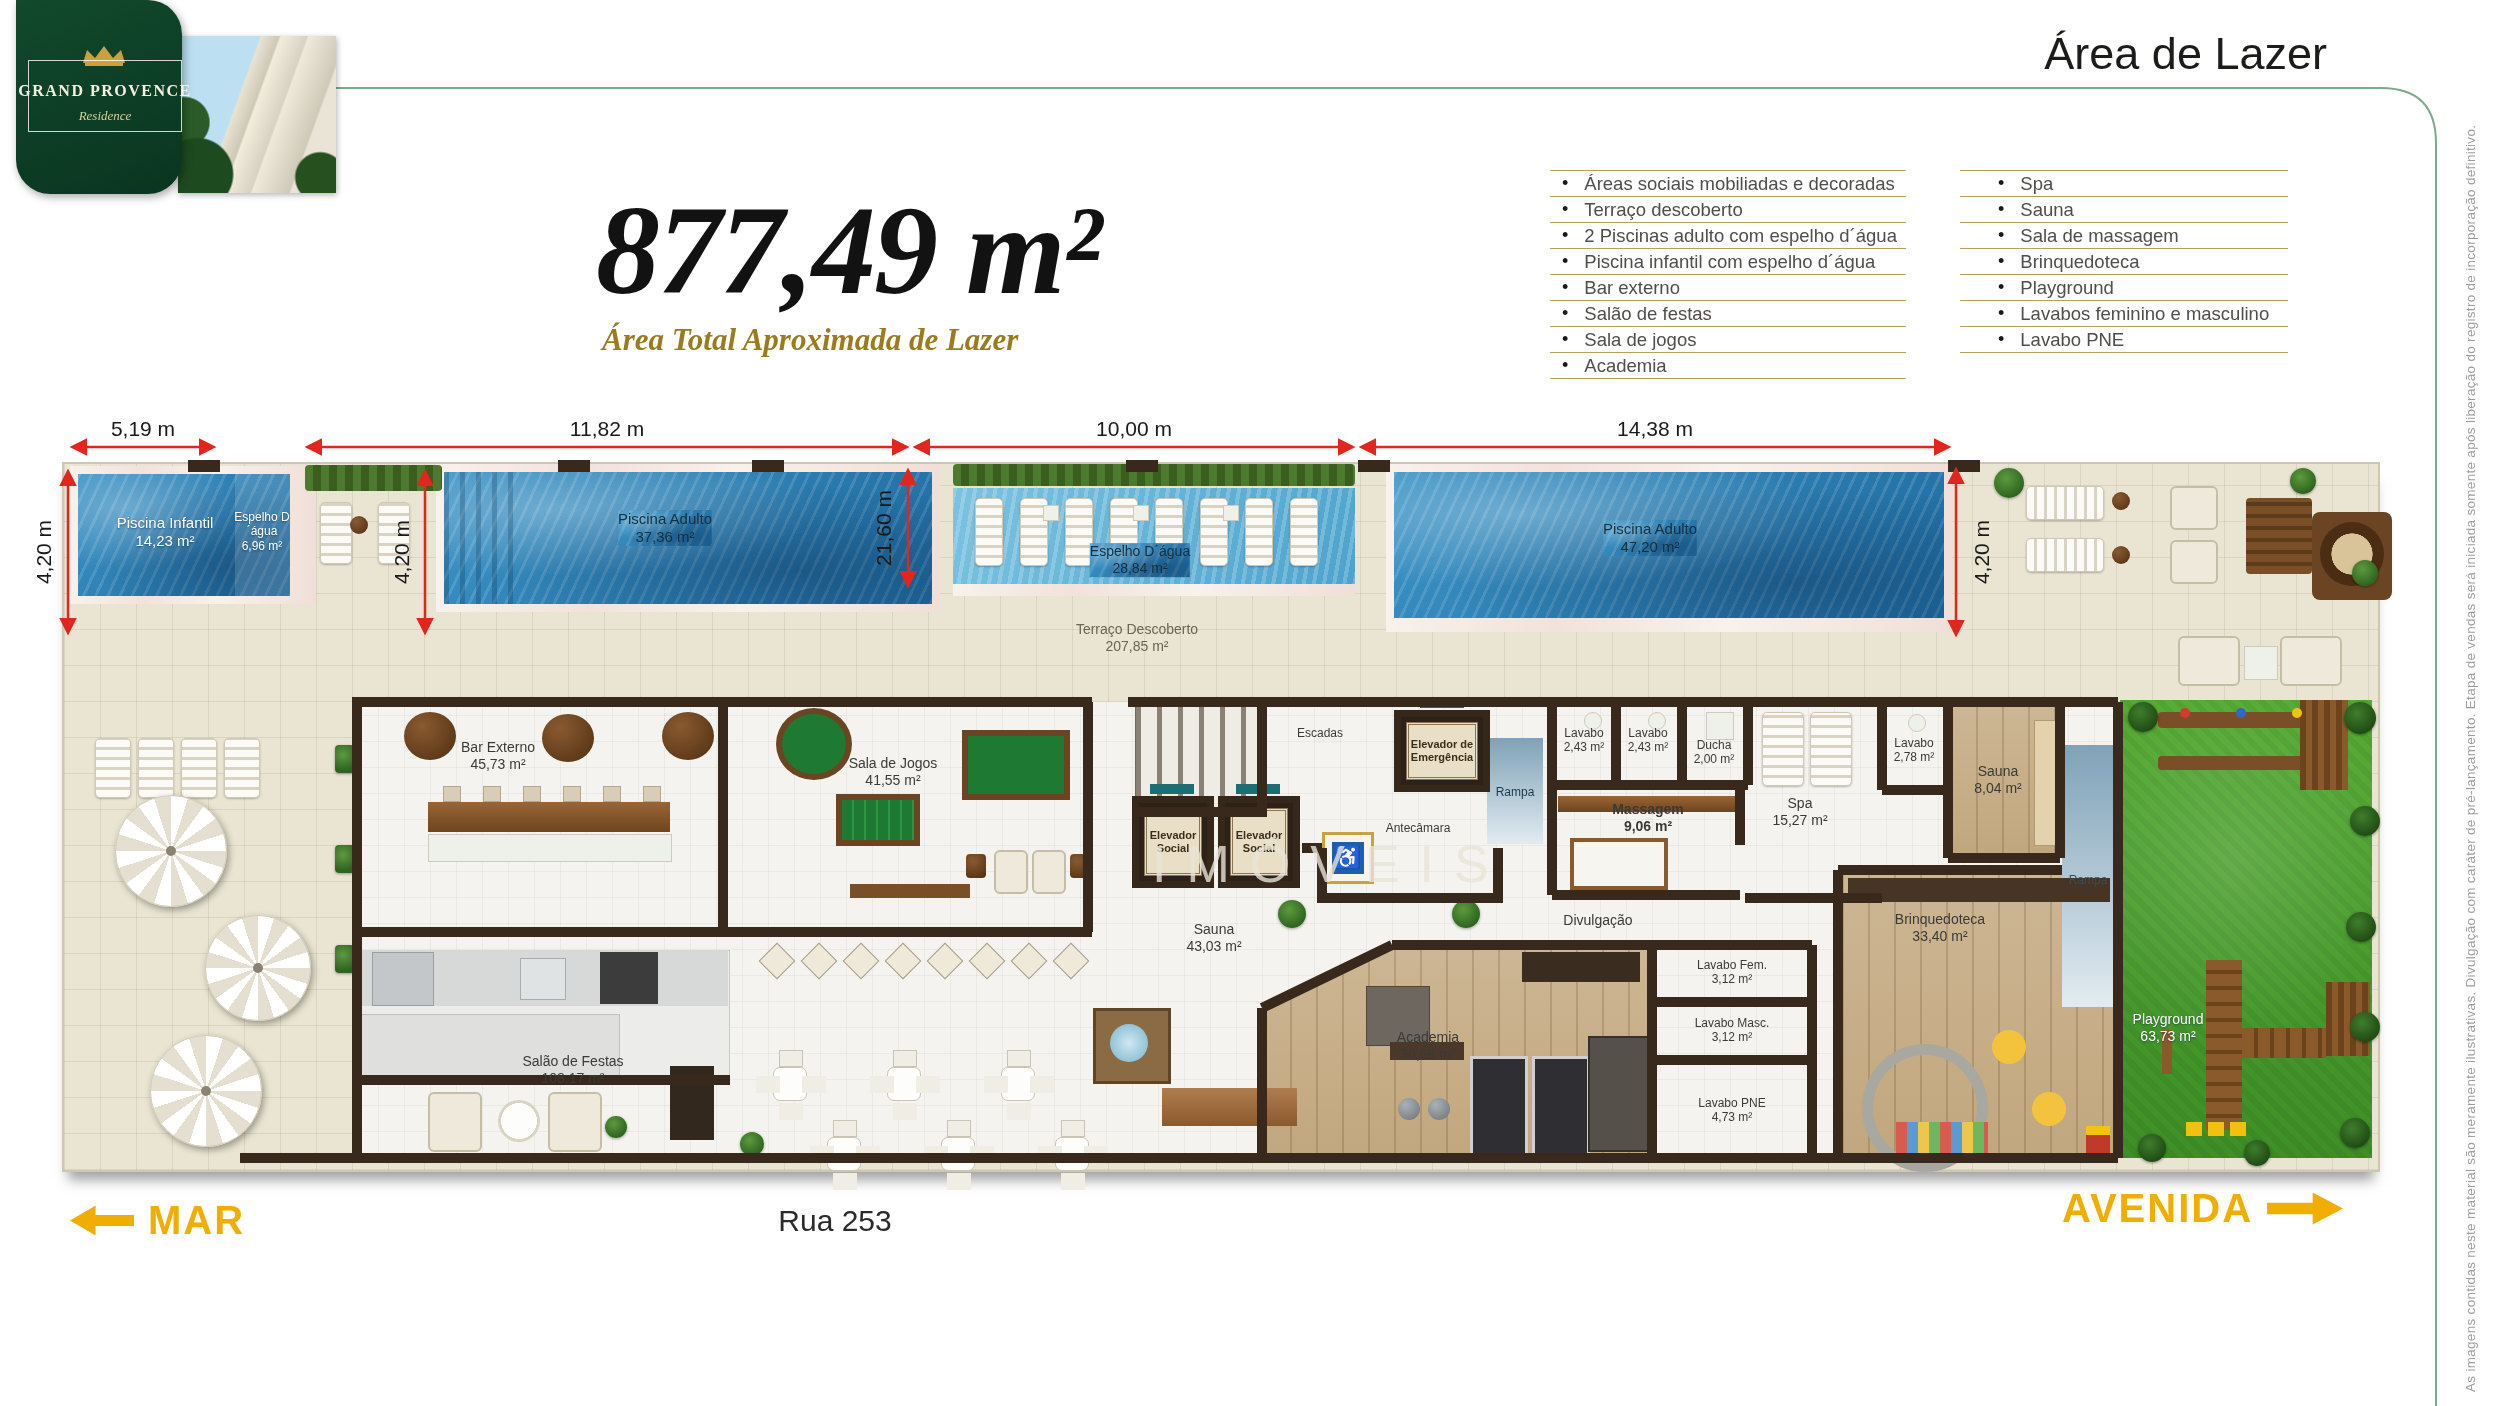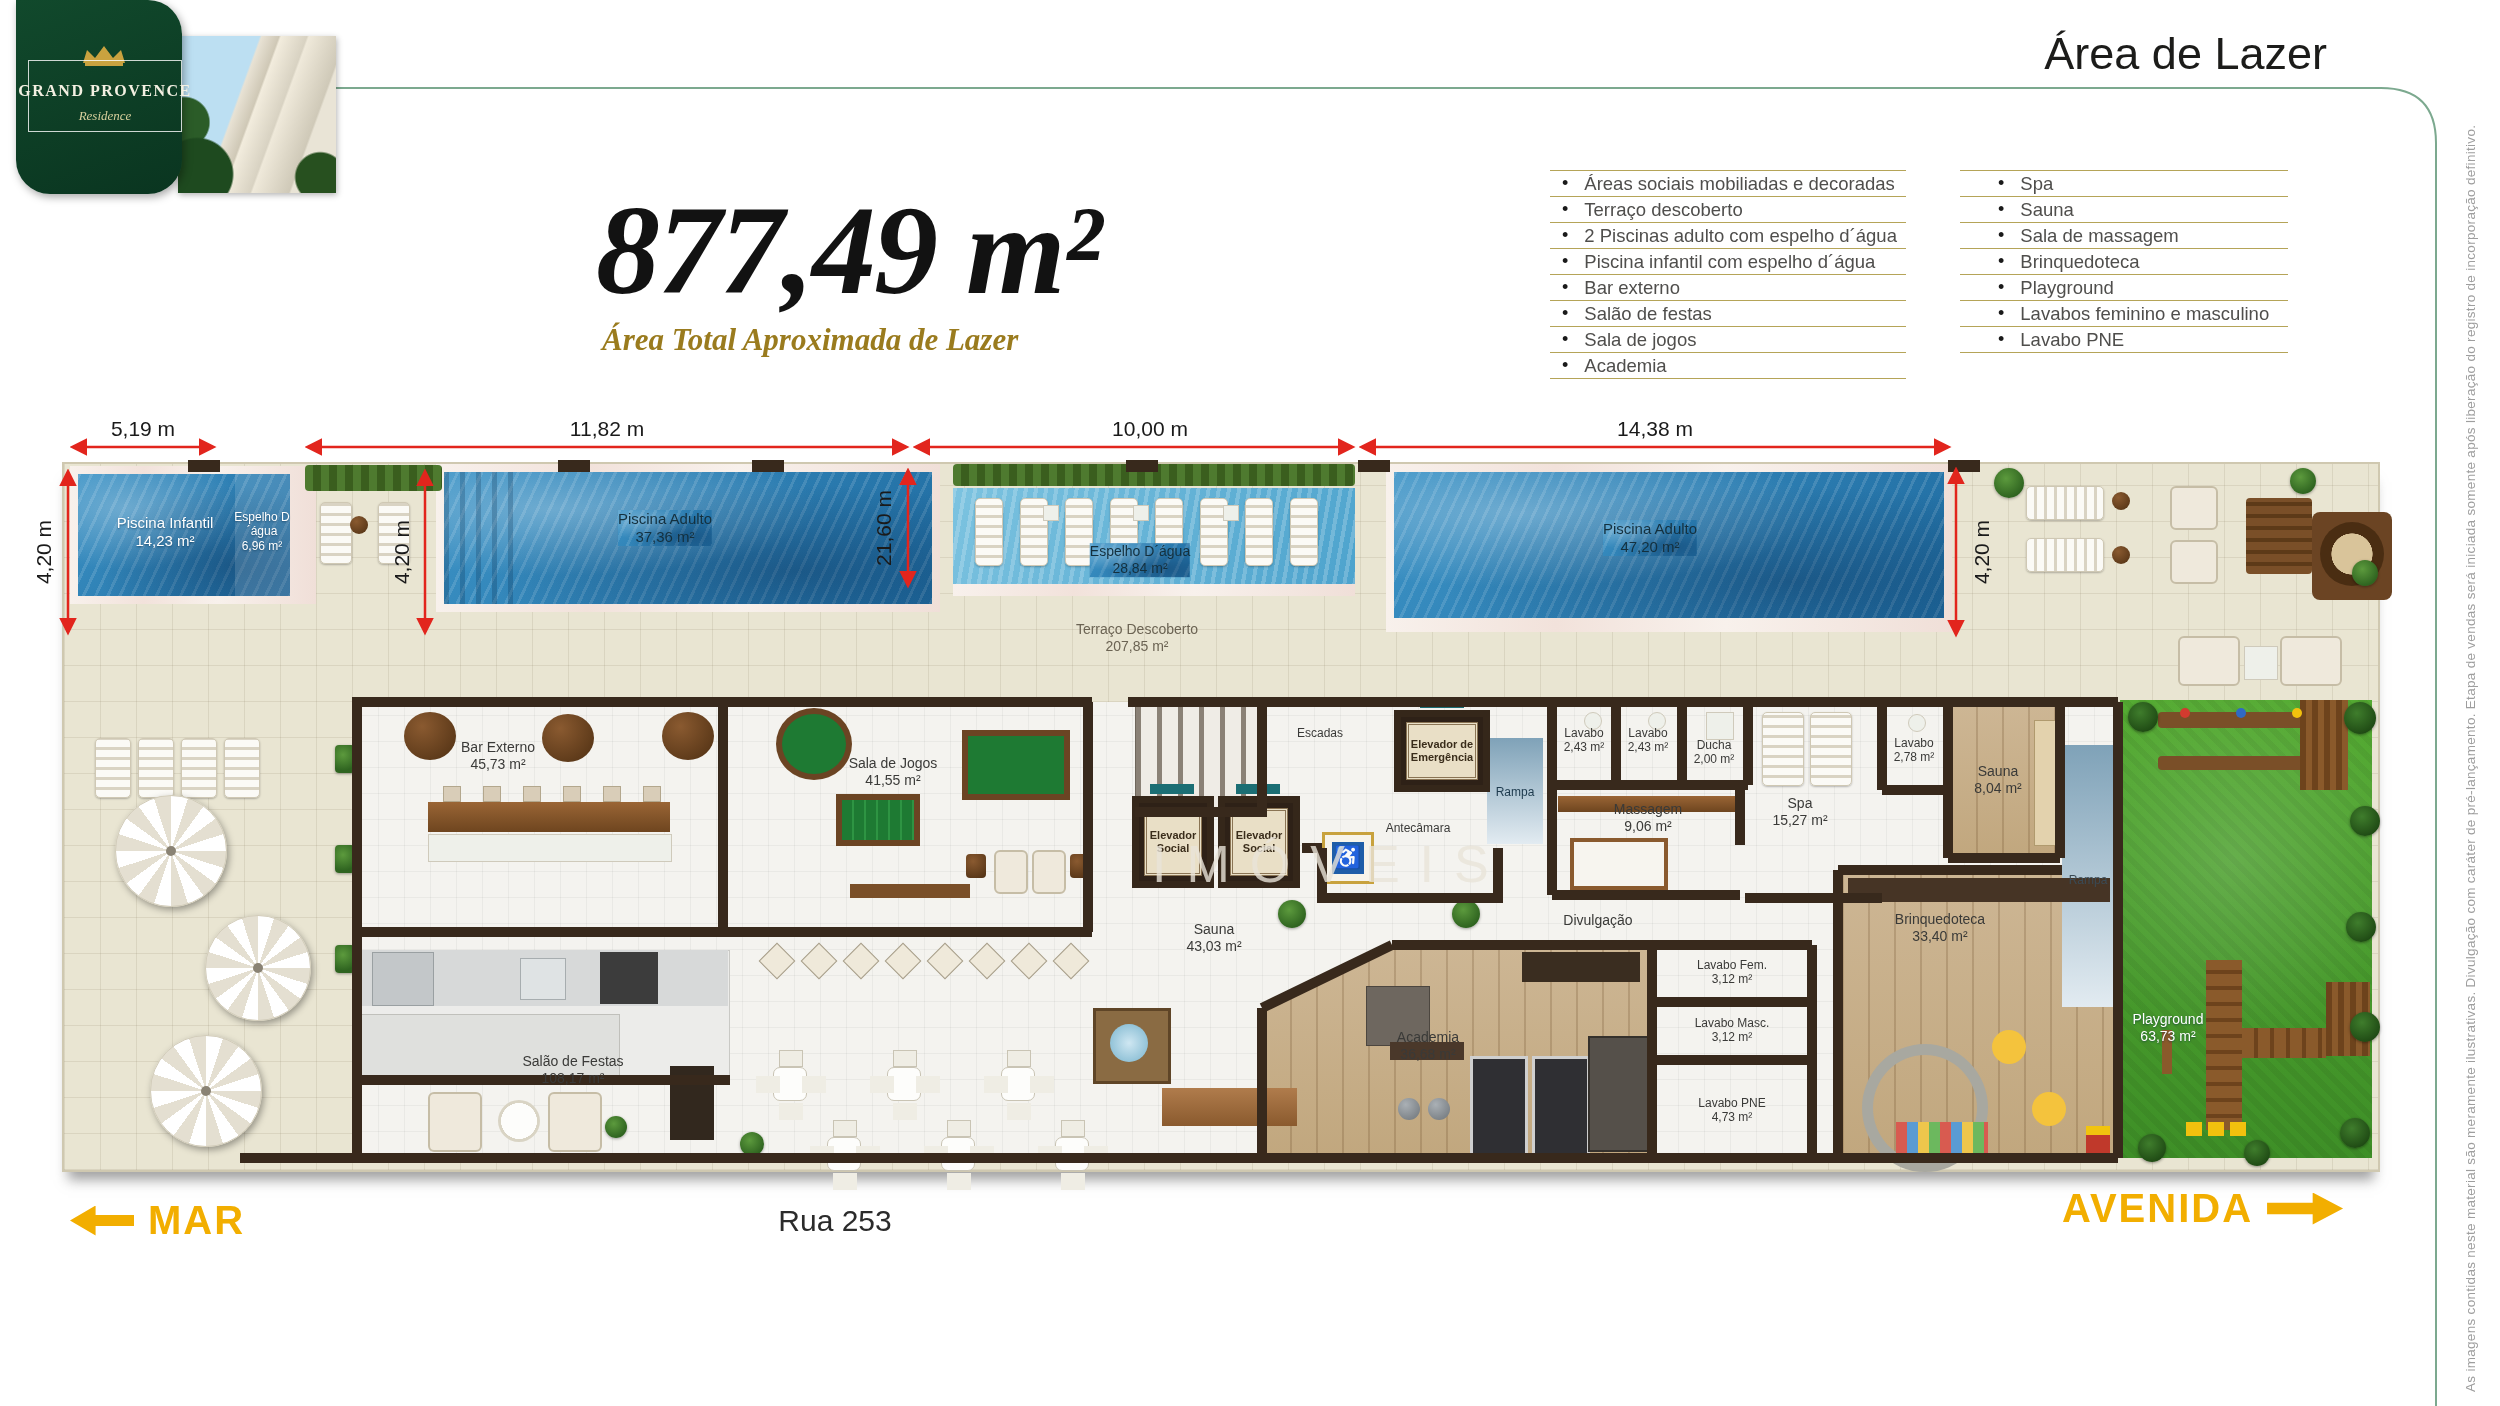--- a/index.html
+++ b/index.html
@@ -509,21 +509,21 @@
       <span>2,43 m²</span>
     </div>
   <div class="abs rlabel sm" style="left:1648px;top:740px;">
     <span>Lavabo</span>
       <span>2,43 m²</span>
     </div>
   <div class="abs rlabel sm" style="left:1714px;top:752px;">
     <span>Ducha</span>
       <span>2,00 m²</span>
     </div>
-  <div class="abs rlabel" style="left:1648px;top:818px;">
+  <div class="abs rlabel" style="left:1648px;top:818px;font-weight:bold;">
     <span>Massagem</span>
       <span>9,06 m²</span>
     </div>
   <div class="abs rlabel" style="left:1800px;top:812px;">
     <span>Spa</span>
       <span>15,27 m²</span>
     </div>
   <div class="abs rlabel sm" style="left:1914px;top:750px;">
     <span>Lavabo</span>
       <span>2,78 m²</span>
@@ -583,21 +583,21 @@
       <line x1="916" y1="447" x2="1352" y2="447" marker-start="url(#arr)" marker-end="url(#arr)"></line>
       <line x1="1362" y1="447" x2="1948" y2="447" marker-start="url(#arr)" marker-end="url(#arr)"></line>
       <line x1="68" y1="472" x2="68" y2="632" marker-start="url(#arr)" marker-end="url(#arr)"></line>
       <line x1="425" y1="472" x2="425" y2="632" marker-start="url(#arr)" marker-end="url(#arr)"></line>
       <line x1="908" y1="471" x2="908" y2="585" marker-start="url(#arr)" marker-end="url(#arr)"></line>
       <line x1="1956" y1="470" x2="1956" y2="634" marker-start="url(#arr)" marker-end="url(#arr)"></line>
     </g>
   </svg>
   <div class="abs dim-label" style="left:143px;top:429px;">5,19 m</div>
   <div class="abs dim-label" style="left:607px;top:429px;">11,82 m</div>
-  <div class="abs dim-label" style="left:1134px;top:429px;margin-left:16px;">10,00 m</div>
+  <div class="abs dim-label" style="left:1134px;top:429px;">10,00 m</div>
   <div class="abs dim-label" style="left:1655px;top:429px;">14,38 m</div>
   <div class="abs dim-label vert" style="left:44px;top:552px;">4,20 m</div>
   <div class="abs dim-label vert" style="left:402px;top:552px;">4,20 m</div>
   <div class="abs dim-label vert" style="left:884px;top:528px;">21,60 m</div>
   <div class="abs dim-label vert" style="left:1982px;top:552px;">4,20 m</div>
 
   <div class="abs gold-label" style="left:70px;top:1198px;text-align:center;">
     <span class="arrL"></span>
     <span>MAR</span>
   </div>

